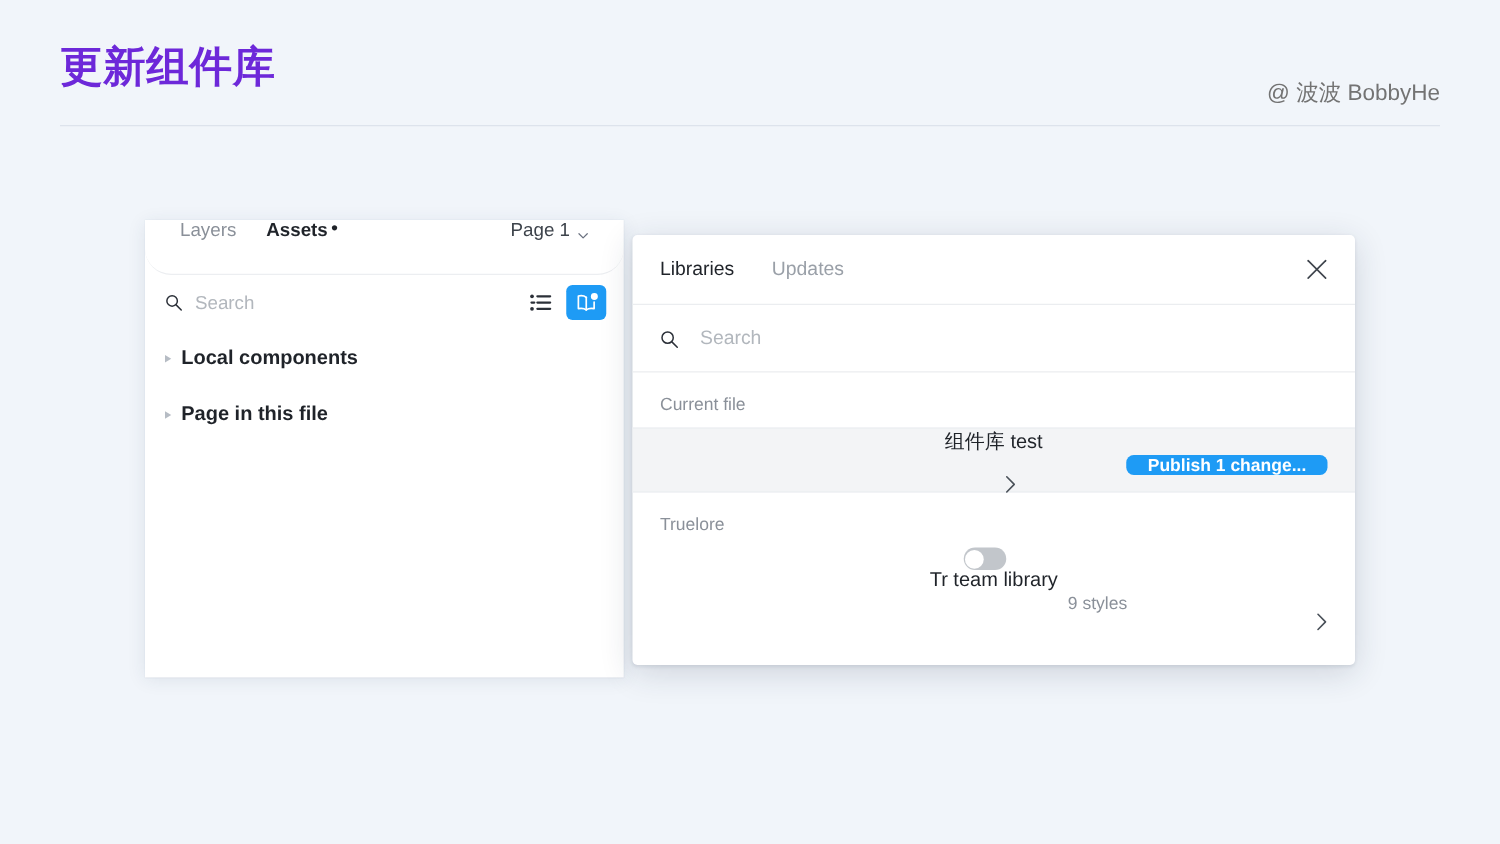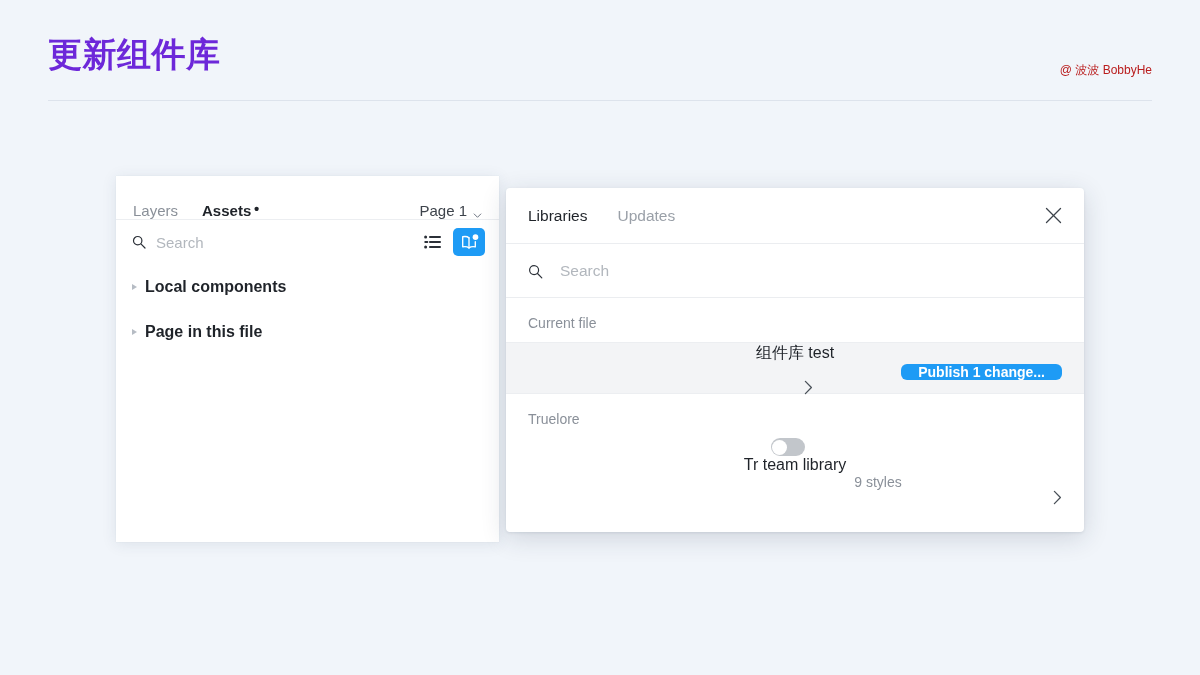--- a/index.html
+++ b/index.html
@@ -34,22 +34,22 @@
     font-weight: bold;
     color: #6d28d9;
     letter-spacing: 0.5px;
     line-height: 44px;
   }
 
   .slide-credit {
     position: absolute;
     right: 0;
     top: 38px;
-    font-size: 12px;
-    color: #b91c1c;
+    font-size: 18px;
+    color: #737373;
     white-space: nowrap;
   }
 
   .header-divider {
     position: absolute;
     left: 48px;
     top: 100px;
     width: 1104px;
     height: 1px;
     background: #dde3ec;
@@ -64,22 +64,23 @@
     height: 366px;
     background: #ffffff;
     box-shadow: 0 2px 14px rgba(40, 60, 90, 0.10), 0 0 1px rgba(40,60,90,0.10);
   }
 
   .assets-tabs {
     position: relative;
     height: 44px;
     border-bottom: 1px solid #eceef1;
     display: flex;
-    align-items: flex-end;
-    padding: 0 17px;
+    align-items: flex-start;
+    padding: 0 28px;
+    border-radius: 21px;
   }
 
   .tab-layers {
     font-size: 15px;
     color: #8a9099;
     margin-right: 24px;
   }
 
   .tab-assets {
     font-size: 15px;

